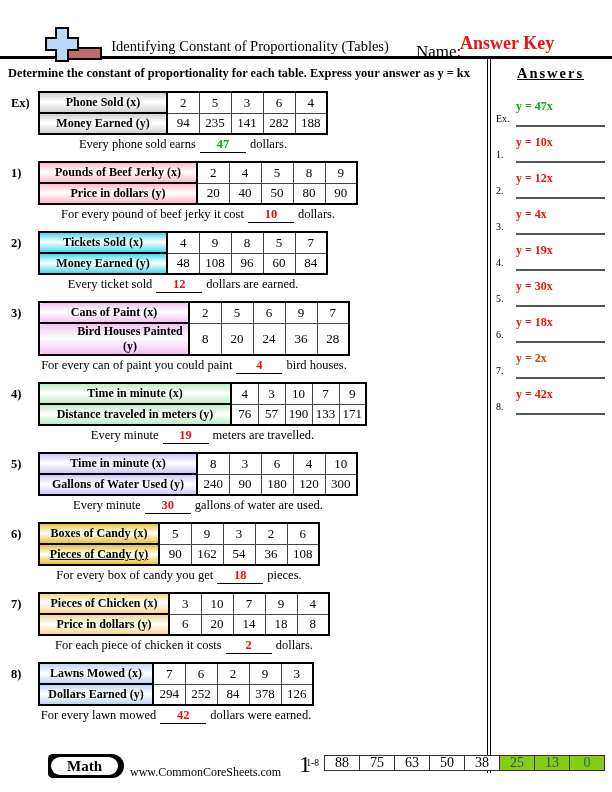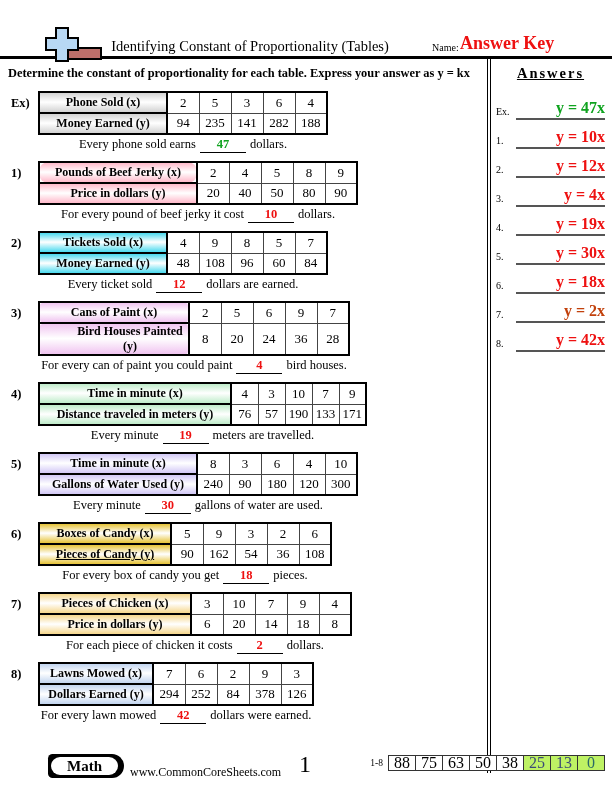--- a/index.html
+++ b/index.html
@@ -4,66 +4,66 @@
 <style>
   * { margin:0; padding:0; box-sizing:border-box; }
   body { background:#888; }
   #page { width:612px; height:792px; margin:0 auto; position:relative; background:#fff;
           font-family:"Liberation Serif", serif; color:#000; overflow:hidden; }
 
   
   .header { height:34px; border-bottom:3px solid #000; position:relative;margin-top:25px; }
   .logo { position:absolute; left:42px; top:1px; }
   .title { position:absolute; left:105px; top:13px; width:290px; text-align:center; font-size:14.5px; }
-  .name-label { position:absolute; left:432px; top:17px; font-size:10px; }
+  .name-label { position:absolute; left:416px; top:17px; font-size:17px; }
   .name-value { position:absolute; left:460px; top:8px; width:150px; font-size:18px; font-weight:bold; }
 
   
   .main { display:flex; height:714px; }
   .left { width:487px; padding-top:5px; }
   .right { flex:1; border-left:4px double #000; padding:4px 7px 0 5px; }
 
   .instruction { margin:2px 6px 10px 8px; font-weight:bold; font-size:12.4px; }
 
   .problems { padding-left:11px; }
   .problem { display:flex; margin-bottom:8px; }
   .pnum { width:27px; font-weight:bold; font-size:12.5px; padding-top:5px; }
   .pbody { display:inline-block; }
   .ptable { border-collapse:collapse; border:2px solid #000; }
   .ptable td { border:1px solid #444; height:21px; text-align:center; font-size:13px; padding:0 2px; }
   .ptable td.hcell { border:2px solid #000; font-weight:bold; font-size:12px; }
   .ptable td.vcell { width:32px; }
   .ptable.tight td.vcell { width:27px; }
   .h0 { width:128px; } .h1 { width:158px; } .h2 { width:128px; } .h3 { width:150px;border-radius:6px; }
-  .h4 { width:192px; } .h5 { width:158px; } .h6 { width:132px; } .h7 { width:152px; } .h8 { width:114px; }
+  .h4 { width:192px; } .h5 { width:158px; } .h6 { width:120px; } .h7 { width:130px; } .h8 { width:114px; }
   .sentence { text-align:center; font-size:12.5px; margin-top:2px; }
   .blank { display:inline-block; min-width:46px; border-bottom:1.5px solid #000; text-align:center;
            font-weight:bold; margin:0 4px; padding:0 6px; }
 
   .ans-head { text-align:center; font-size:14.5px; font-weight:bold; text-decoration:underline;
               letter-spacing:2px; margin:2px 0 17px; }
   .ans-row { display:flex; align-items:flex-end; margin-bottom:8px; }
   .ans-num { width:20px; font-size:10px; padding-bottom:3px; }
-  .ans-val { flex:1; text-align:right; font-weight:bold; font-size:16px;
-             border-bottom:2.5px solid #555; padding-bottom:1px; }
+  .ans-val { flex:1; text-align:left; font-weight:bold; font-size:12px;
+             border-bottom:2.5px solid #555; padding-bottom:11px; }
 
   
   .footer { position:absolute; left:0; top:748px; width:612px; height:44px; }
   .badge { position:absolute; left:48px; top:6px; width:76px; height:24px; background:#000;
            border-radius:5px 13px 13px 5px; }
   .badge-inner { position:absolute; left:3px; top:3px; right:6px; bottom:3px; background:#fff;
                  border-radius:11px; display:flex; align-items:center; justify-content:center;
                  font-weight:bold; font-size:15px; }
   .website { position:absolute; left:130px; top:17px; font-size:12px; }
   .pagenum { position:absolute; left:290px; top:3px; width:30px; text-align:center; font-size:24px; }
   .scorebar { position:absolute; right:7px; top:7px; display:flex; align-items:center; }
   .score-label { font-size:9.5px; margin-right:6px; }
-  .score-cell { width:28px; height:16px; border:1px solid #333; margin-left:-1px; display:flex;
-                align-items:center; justify-content:center; font-size:16px; background:#fff; }
-  .score-cell.hl { background:#bef264; }
+  .score-cell { width:36px; height:16px; border:1px solid #333; margin-left:-1px; display:flex;
+                align-items:center; justify-content:center; font-size:14px; background:#fff; }
+  .score-cell.hl { background:#84cc16; }
   .score-cell.slate { color:#3a4a77; }
   .score-cell.teal { color:#2a6a66; }
 </style>
 </head>
 <body>
 
 <div id="page">
 
   <div class="header">
     <span class="logo">
@@ -111,21 +111,21 @@
             </div>
           </div>
         </div>
 
         <div class="problem">
           <div class="pnum">1)</div>
           <div class="pbody">
             <table class="ptable">
                 <tbody>
               <tr>
-                <td class="hcell h1" style="background: linear-gradient(rgb(255, 185, 202) 0%, rgb(255, 255, 255) 48%, rgb(255, 185, 202) 100%); border-radius: 9px;">Pounds of Beef Jerky (x)</td>
+                <td class="hcell h1" style="background: linear-gradient(rgb(255, 185, 202) 0%, rgb(255, 255, 255) 48%, rgb(255, 185, 202) 100%);">Pounds of Beef Jerky (x)</td>
                 <td class="vcell">2</td>
                 <td class="vcell">4</td>
                 <td class="vcell">5</td>
                 <td class="vcell">8</td>
                 <td class="vcell">9</td>
               </tr>
               <tr>
                 <td class="hcell h1" style="background: linear-gradient(rgb(255, 185, 202) 0%, rgb(255, 255, 255) 48%, rgb(255, 185, 202) 100%);">Price in dollars (y)</td>
                 <td class="vcell">20</td>
                 <td class="vcell">40</td>

